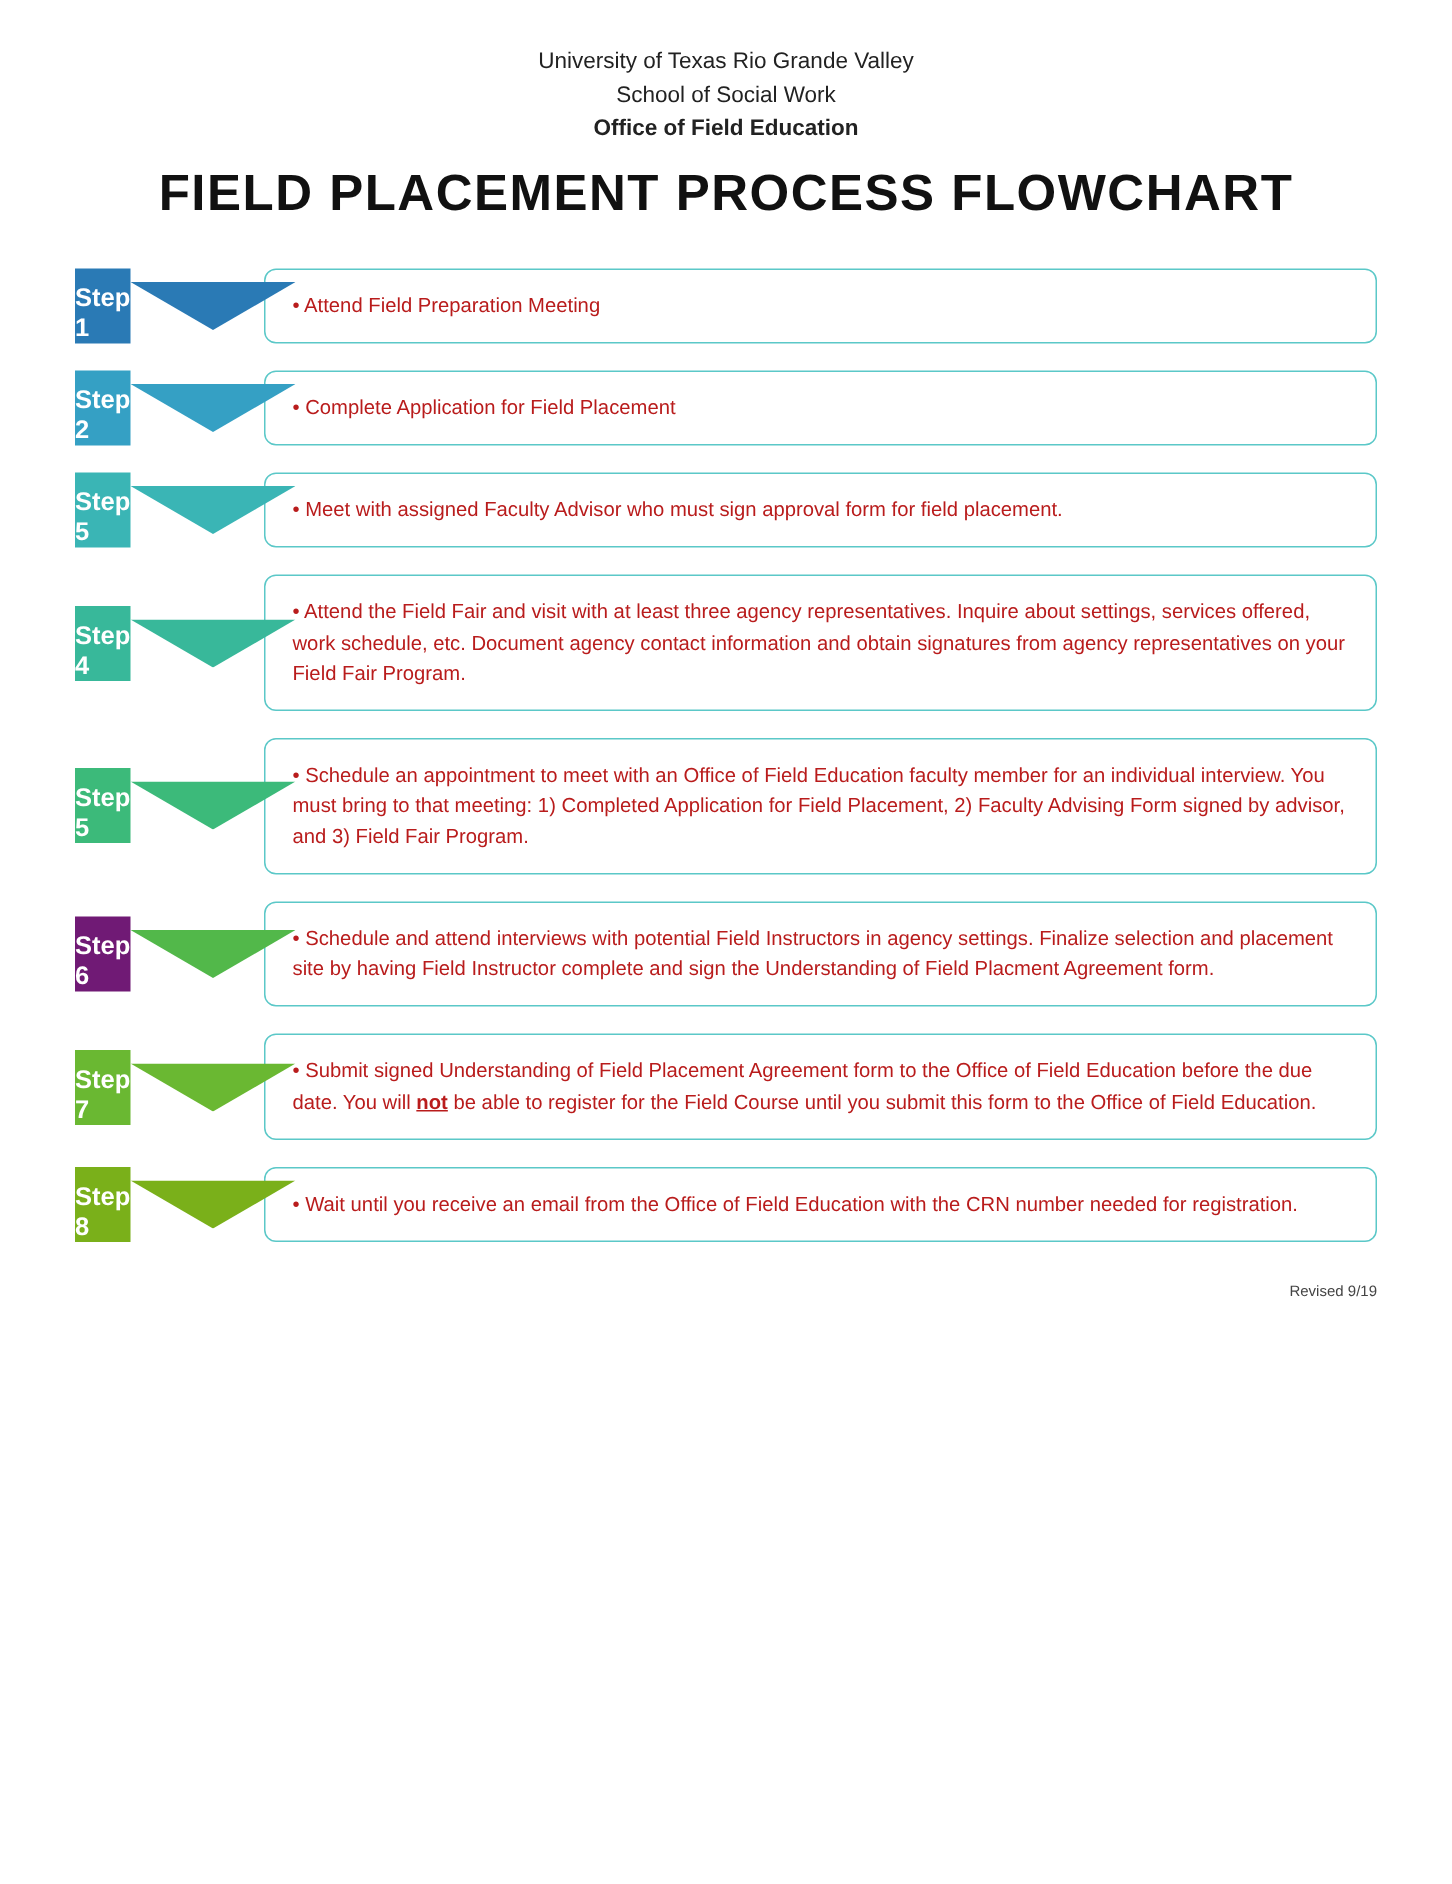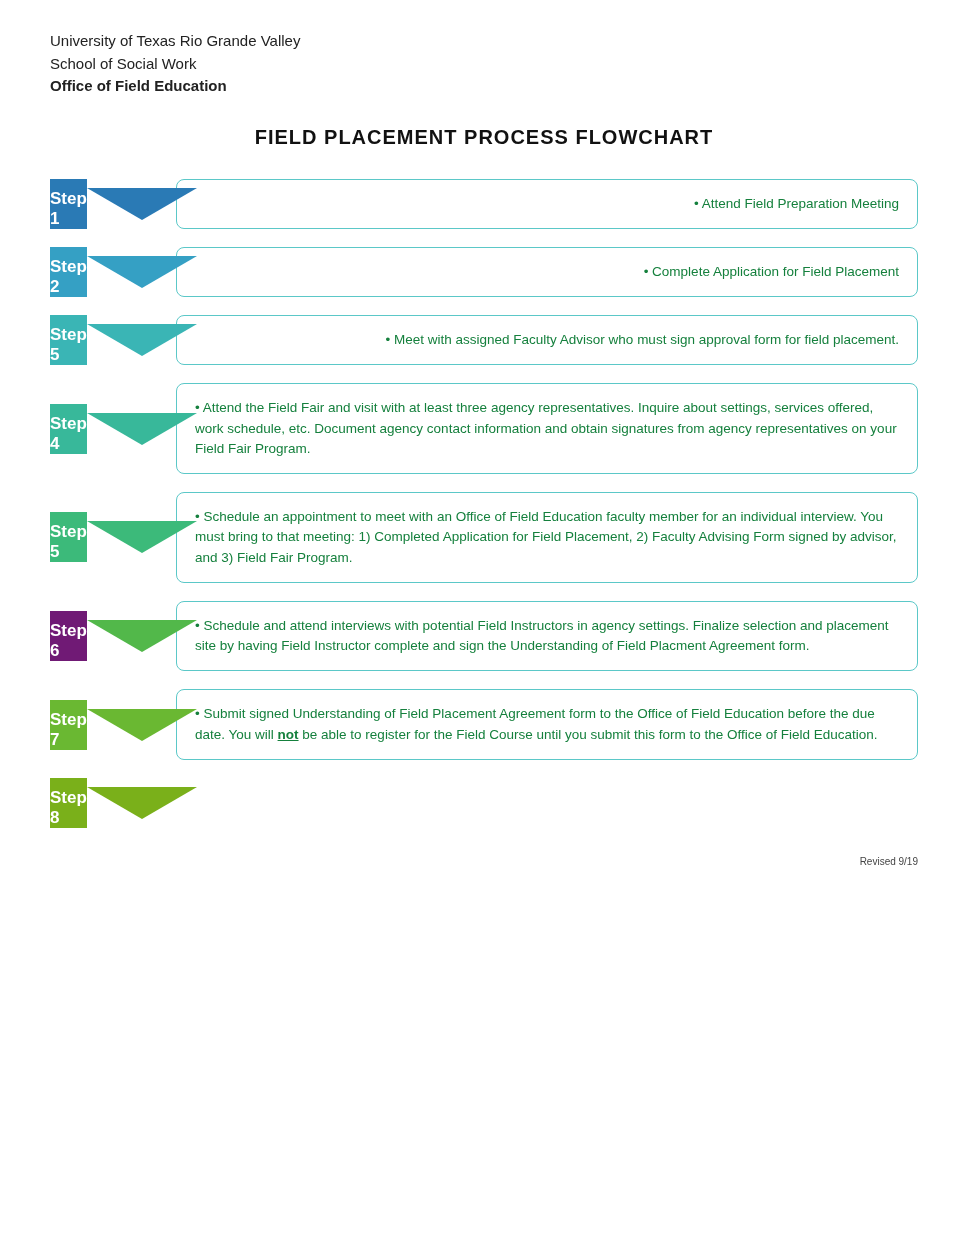--- a/index.html
+++ b/index.html
@@ -5,36 +5,36 @@
     * { box-sizing: border-box; margin: 0; padding: 0; }
     body {
       background: #fff;
       font-family: Arial, sans-serif;
       width: 968px;
       min-height: 1256px;
       padding: 30px 50px 40px 50px;
       color: #222;
     }
     .header {
-      text-align: left;
-      margin-bottom: 28px;
+      text-align: center;
+      margin-bottom: 12px;
     }
     .header-line1, .header-line2 {
       font-size: 15px;
       font-weight: normal;
       line-height: 1.5;
     }
     .header-line3 {
       font-size: 15px;
       font-weight: bold;
       line-height: 1.5;
     }
     .main-title {
       text-align: center;
-      font-size: 20px;
+      font-size: 34px;
       font-weight: bold;
       letter-spacing: 1px;
       margin-bottom: 30px;
       color: #111;
     }
     .steps-container {
       display: flex;
       flex-direction: column;
       gap: 0px;
     }
@@ -78,25 +78,24 @@
       display: block;
     }
     .step-content-box {
       flex: 1;
       border: 1.5px solid #5bc8c8;
       border-radius: 8px;
       padding: 14px 18px 14px 18px;
       margin-left: 16px;
       font-size: 13.5px;
       line-height: 1.5;
-      color: #15803d;
+      color: #b91c1c;
       background: #fff;
       display: flex;
       align-items: center;
-      justify-content: flex-end;
     }
     .step-content-box ul {
       list-style: none;
       padding: 0;
       margin: 0;
     }
     .step-content-box ul li::before {
       content: "• ";
     }
     .step-content-box ul li {
@@ -233,16 +232,21 @@
     </div>
     <div class="step-row">
       <div class="step-arrow">
         <div class="arrow-body" style="background: rgb(122, 176, 26);">Step 8</div>
         <div class="arrow-chevron">
           <svg viewBox="0 0 110 32" xmlns="http://www.w3.org/2000/svg">
       <polygon points="0,0 110,0 55,32" fill="#7ab01a"></polygon>
     </svg>
         </div>
       </div>
+      <div class="step-content-box">
+        <ul>
+          <li>Wait until you receive an email from the Office of Field Education with the CRN number needed for registration.</li>
+        </ul>
+      </div>
     </div>
   </div>
 
 <div class="revised">Revised 9/19</div>
 
 </body></html>

